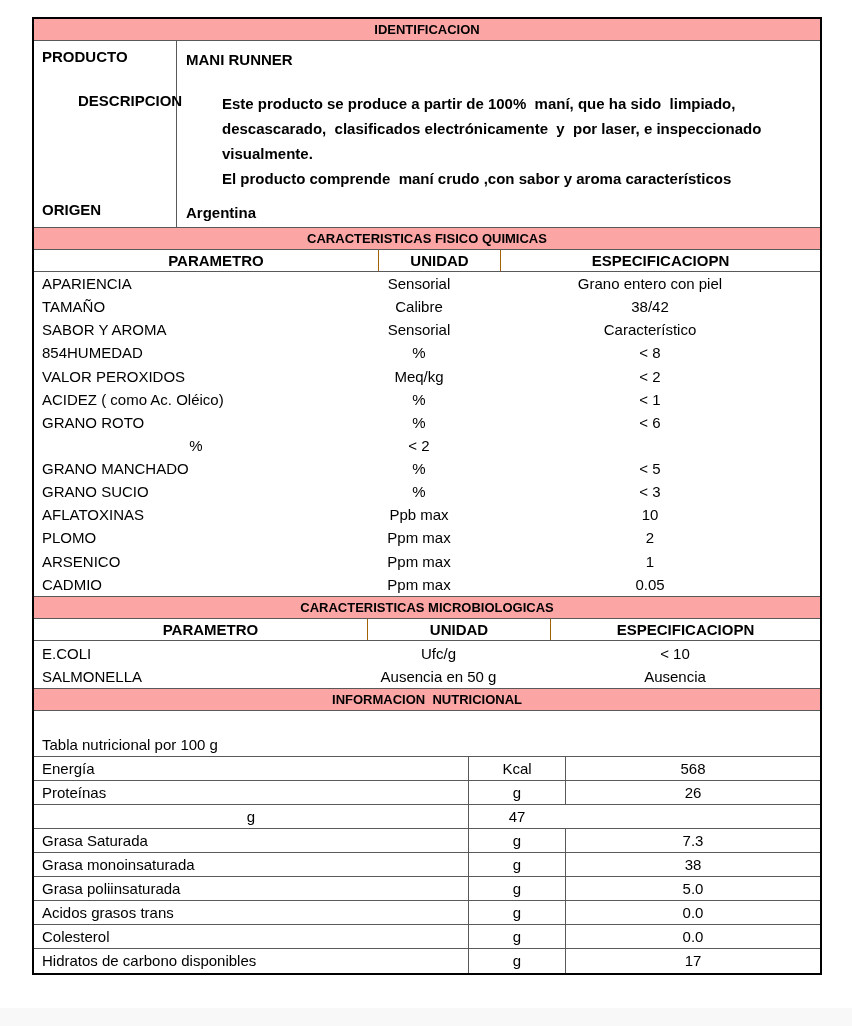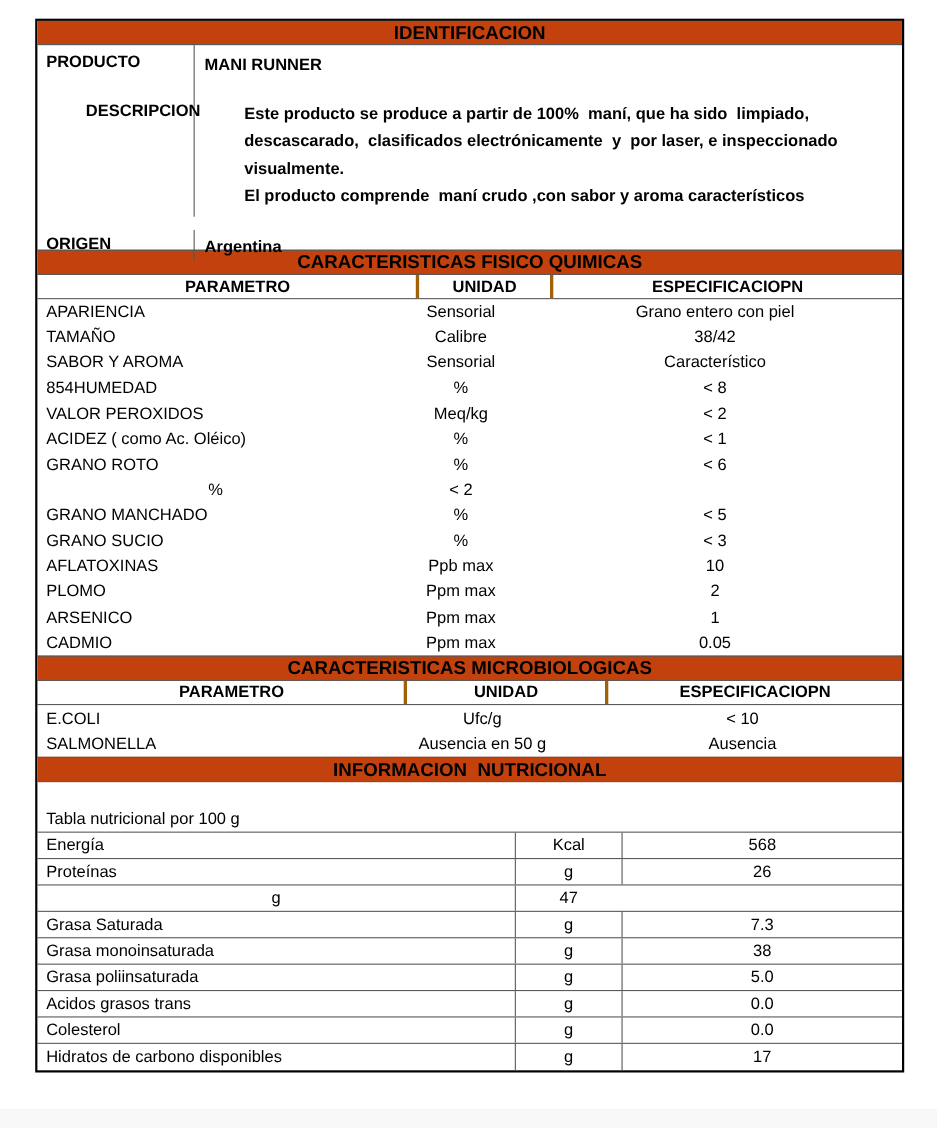--- a/index.html
+++ b/index.html
@@ -3,40 +3,40 @@
 <meta charset="utf-8">
 <style>
   * { margin:0; padding:0; box-sizing:border-box; }
   html,body { width:852px; height:1026px; background:#ffffff;
     font-family:"Liberation Sans", sans-serif; color:#000; position:relative; }
 
   .doc { position:absolute; left:32px; top:17px; width:790px;
     border:2px solid #000; background:#fff; font-size:15px; }
 
   
-  .bar { background:#c2410c; text-align:center; font-weight:bold;
+  .bar { background:#fca5a5; text-align:center; font-weight:bold;
     height:23px; line-height:21px; border-top:1px solid #595959;
-    border-bottom:1px solid #595959; white-space:pre-wrap; font-size:17px; }
+    border-bottom:1px solid #595959; white-space:pre-wrap; font-size:13px; }
   .bar.first { border-top:none; height:22px; }
 
   
   .id-grid { display:grid; grid-template-columns:143px 1fr; }
   .id-label { border-right:1px solid #595959; font-weight:bold;
     padding:6px 4px 0 8px; line-height:19px; }
   .id-value { padding:6px 6px 0 9px; line-height:25px; white-space:pre-wrap;font-weight:bold; }
   .id-r1 { height:48px; }
   .id-r2 { height:108px; }
   .id-r2 .id-label, .id-r2 .id-value { padding-top:2px;margin-left:36px; }
   .id-r3 { height:30px; }
-  .id-r3 .id-label, .id-r3 .id-value { padding-top:3px;margin-top:12px; }
+  .id-r3 .id-label, .id-r3 .id-value { padding-top:3px; }
 
   
   .thead { display:grid; font-weight:bold; text-align:center;
     height:22px; line-height:21px; border-bottom:1px solid #595959;padding-left:20px; }
-  .thead > div + div { border-left:3px solid #a16207; }
+  .thead > div + div { border-left:1px solid #a16207; }
 
   
   .fq-cols { grid-template-columns:324px 122px 1fr; }
   .fq-body .trow { display:grid; grid-template-columns:324px 122px 1fr;
     height:23.14px; line-height:23.14px; }
 
   
   .mb-cols { grid-template-columns:313px 183px 1fr; }
   .mb-body { padding-top:1px; }
   .mb-body .trow { display:grid; grid-template-columns:313px 183px 1fr;

